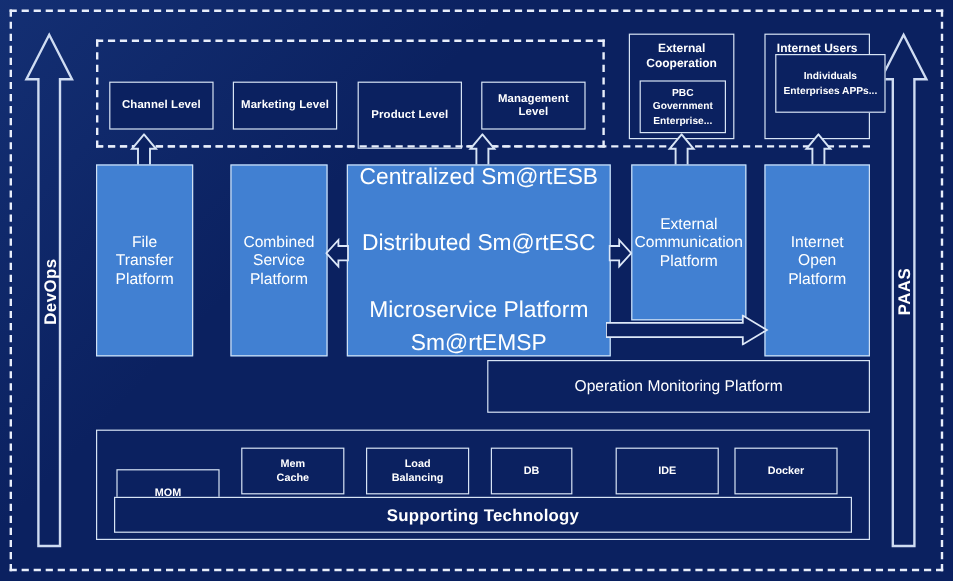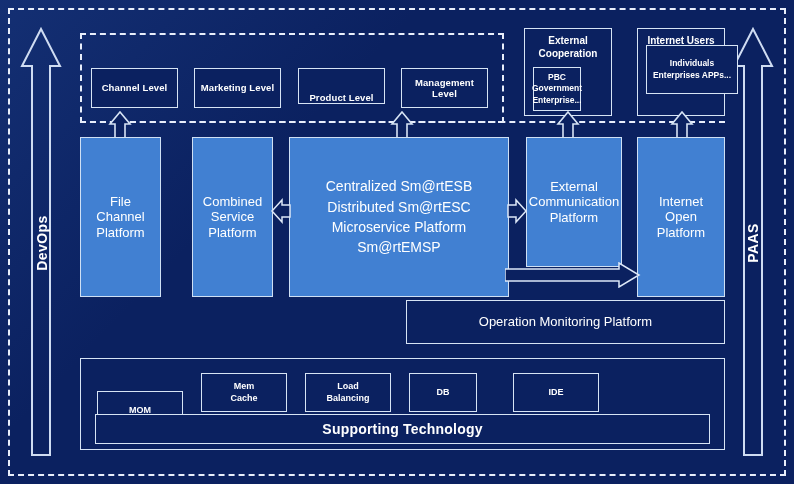--- a/index.html
+++ b/index.html
@@ -93,30 +93,30 @@
   <div class="side-label right" style="left:705px;top:235px;width:96px;text-align:center;">PAAS</div>
 
   <div class="dashed" style="left:80px;top:33px;width:424px;height:90px;"></div>
 
   <div class="box navy-box t-small" style="left:91px;top:68px;width:87px;height:40px;">
     <span>Channel Level</span>
   </div>
   <div class="box navy-box t-small" style="left:194px;top:68px;width:87px;height:40px;">
     <span>Marketing Level</span>
   </div>
-  <div class="box navy-box t-small" style="left:298px;top:68px;width:87px;height:36px;align-items:flex-end;">
+  <div class="box navy-box t-small" style="left:298px;top:68px;width:87px;height:56px;">
     <span>Product Level</span>
   </div>
   <div class="box navy-box t-small" style="left:401px;top:68px;width:87px;height:40px;">
     <span>Management Level</span>
   </div>
 
   <div class="box navy-box" style="left:524px;top:28px;width:88px;height:88px;display:block;">
     <div class="t-head" style="padding:5px 4px 0;text-align:center;">External Cooperation</div>
-    <div class="box navy-box t-tiny" style="position:absolute;left:8px;top:38px;width:48px;height:44px;">
+    <div class="box navy-box t-tiny" style="position:absolute;left:8px;top:38px;width:72px;height:44px;">
       <span style="padding:0 3px;">PBC Government Enterprise...</span>
     </div>
   </div>
 
   <div class="box navy-box" style="left:637px;top:28px;width:88px;height:88px;display:block;">
     <div class="t-head" style="padding:5px 4px 0;text-align:center;">Internet Users</div>
     <div class="box navy-box t-tiny" style="position:absolute;left:8px;top:16px;width:92px;height:49px;">
       <span style="padding:0 3px;">Individuals Enterprises APPs...</span>
     </div>
   </div>
@@ -139,31 +139,31 @@
     </svg>
   </div>
   <div class="up-arrow" style="left:670px;top:111px;">
     <svg width="24" height="28" viewBox="0 0 24 28">
       <polygon points="12,1 22,13 17,13 17,27 7,27 7,13 2,13" fill="#0b2160" stroke="#d7e4f5" stroke-width="1.6"></polygon>
     </svg>
   </div>
 
   <div class="box blue-box" style="left:80px;top:137px;width:81px;height:160px;flex-direction:column;">
     <span>File</span>
-    <span>Channel</span>
+    <span>Transfer</span>
     <span>Platform</span>
   </div>
 
   <div class="box blue-box" style="left:192px;top:137px;width:81px;height:160px;flex-direction:column;">
     <span>Combined</span>
     <span>Service</span>
     <span>Platform</span>
   </div>
 
-  <div class="box blue-box" style="left:289px;top:137px;width:220px;height:160px;flex-direction:column;font-size:14px;line-height:1.45;">
+  <div class="box blue-box" style="left:289px;top:137px;width:220px;height:160px;flex-direction:column;font-size:19px;line-height:1.45;gap:28px;">
     <span>Centralized Sm@rtESB</span>
     <span>Distributed Sm@rtESC</span>
     <span>Microservice Platform Sm@rtEMSP</span>
   </div>
 
   <div class="box blue-box" style="left:526px;top:137px;width:96px;height:130px;flex-direction:column;">
     <span>External</span>
     <span>Communication</span>
     <span>Platform</span>
   </div>
@@ -208,18 +208,21 @@
   <div class="box navy-box t-tech" style="left:305px;top:373px;width:86px;height:39px;flex-direction:column;">
     <span>Load</span>
     <span>Balancing</span>
   </div>
   <div class="box navy-box t-tech" style="left:409px;top:373px;width:68px;height:39px;">
     <span>DB</span>
   </div>
   <div class="box navy-box t-tech" style="left:513px;top:373px;width:86px;height:39px;">
     <span>IDE</span>
   </div>
+  <div class="box navy-box t-tech" style="left:612px;top:373px;width:86px;height:39px;">
+    <span>Docker</span>
+  </div>
 
   <div class="box navy-box t-support" style="left:95px;top:414px;width:615px;height:30px;">
     <span>Supporting Technology</span>
   </div>
 
 </div>
 
 </body></html>

